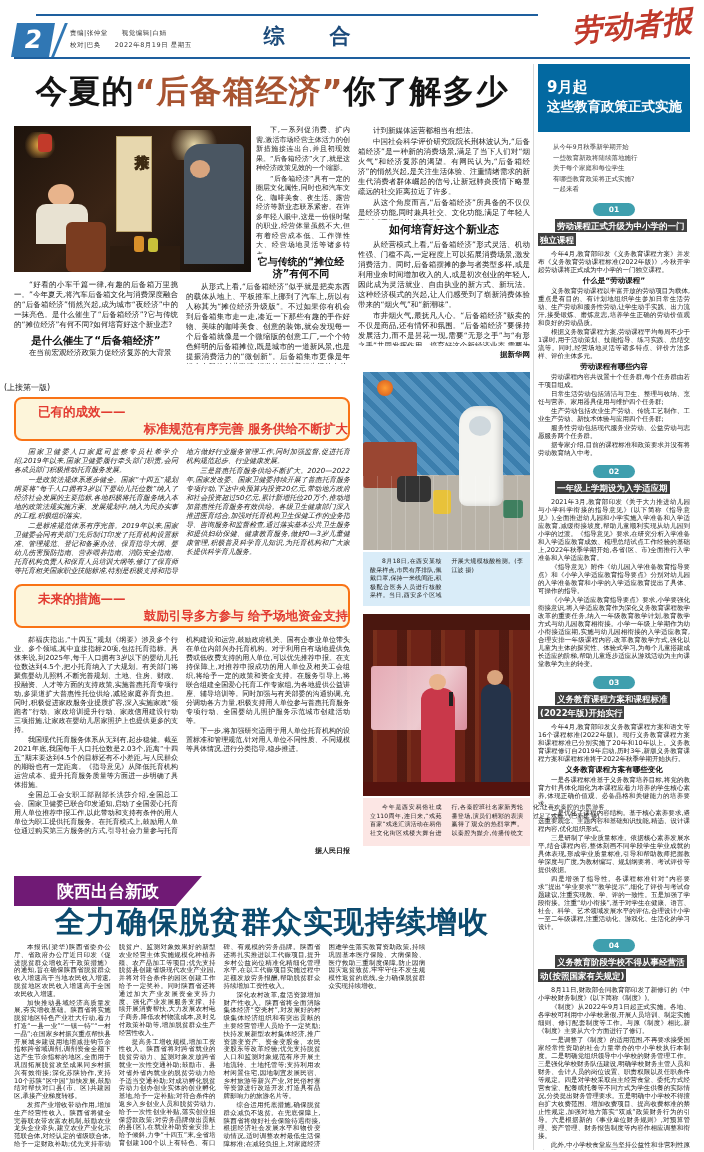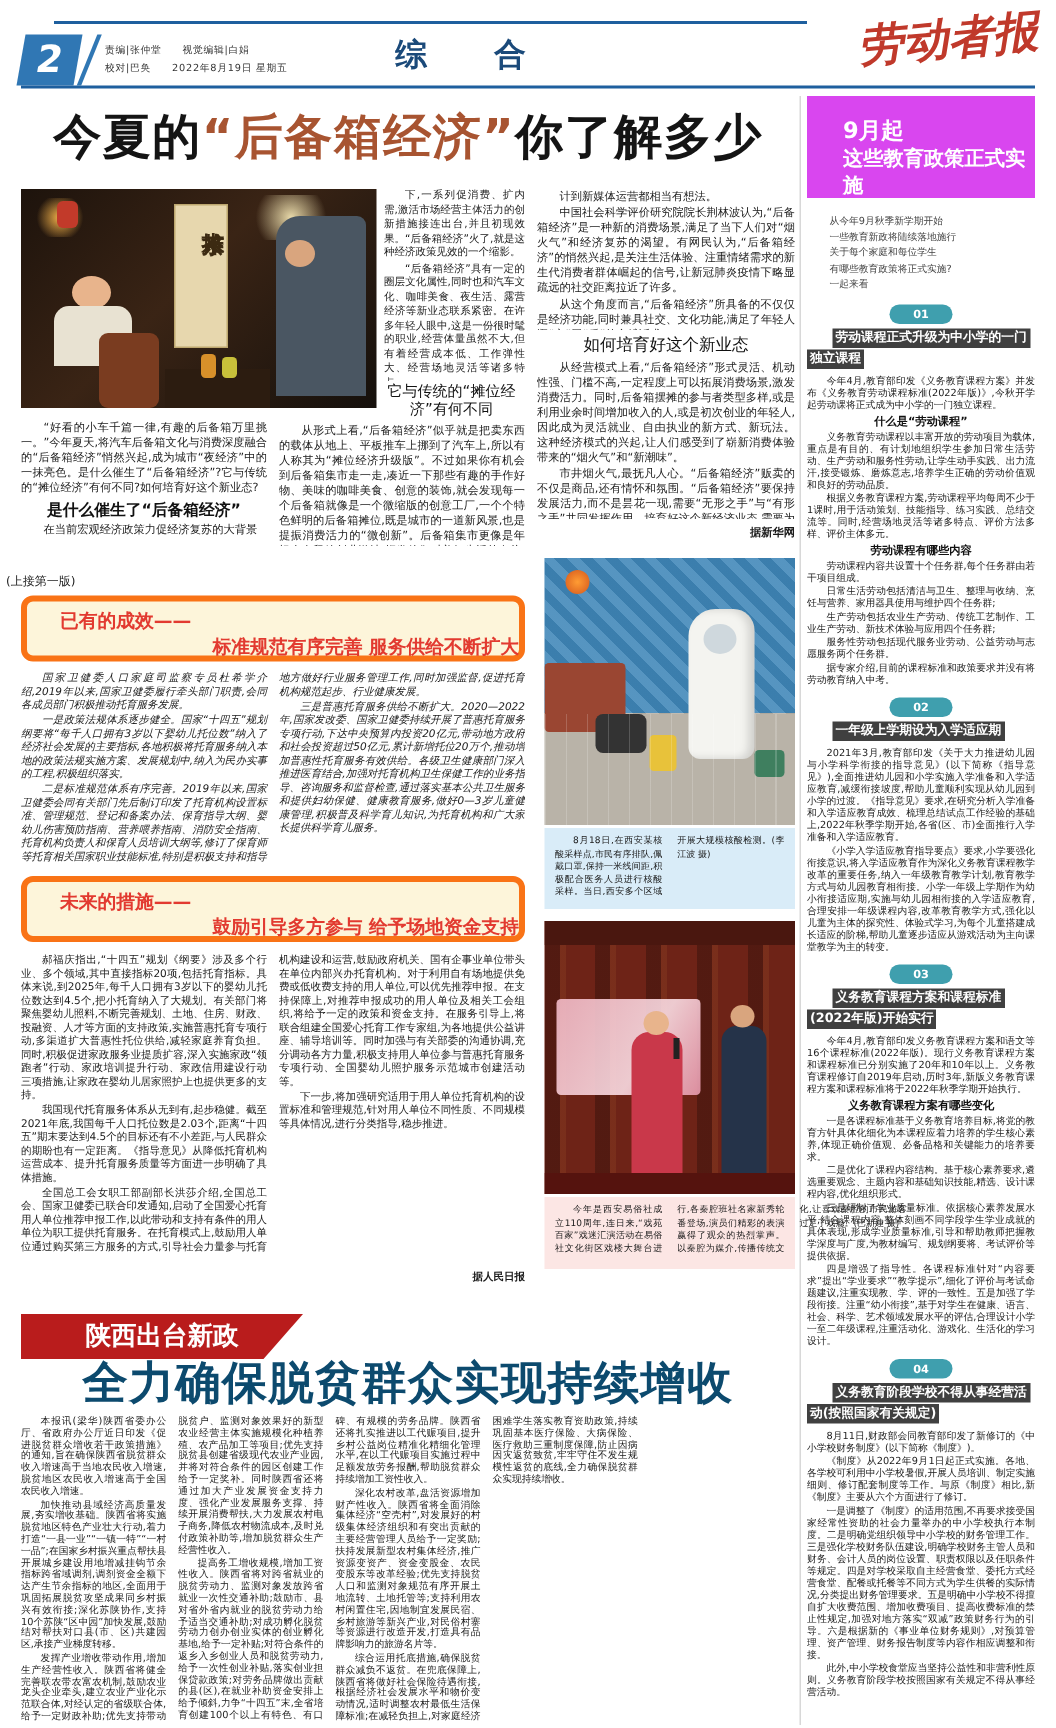--- a/index.html
+++ b/index.html
@@ -14,48 +14,48 @@
   .editors{font-size:6.5px;line-height:12px;color:#333;letter-spacing:.5px;}
   .sectiontitle{font-size:21px;font-weight:bold;color:#1b4a7a;letter-spacing:12px;text-align:center;}
   .masthead{font-size:30px;font-weight:bold;font-style:italic;color:#c0392b;transform:rotate(-5deg);
             font-family:"DejaVu Serif","Liberation Serif",serif;}
   
   .lead-headline{font-size:32px;font-weight:900;text-align:center;letter-spacing:1px;color:#141414;}
   .lead-headline .hl-quote{color:#a85431;}
   .leadtxt{font-size:7.5px;line-height:10px;}
   .leadtxt .subhead{font-size:10.5px;margin:5px 0 3px;}
   .subhead{font-weight:bold;text-align:center;text-indent:0;margin:4px 0;color:#111;}
-  .lead-subhead{font-weight:normal;text-align:center;color:#111;}
+  .lead-subhead{font-weight:bold;text-align:center;color:#111;}
   .byline{font-weight:bold;text-align:right;font-size:7.5px;}
   
   .photo{overflow:hidden;position:absolute;}
   .ph{position:absolute;}
   
   .jumpnote{font-size:8px;color:#222;}
-  .secbox{background:#fdf5da;border:4px solid #f97316;border-radius:8px;color:#e23a30;font-weight:bold;
+  .secbox{background:#fdf5da;border:2px solid #f97316;border-radius:8px;color:#e23a30;font-weight:bold;
           font-size:12.5px;line-height:17px;padding:4px 0 0 22px;box-sizing:border-box;}
   .secbox .l2{padding-left:12px;text-align:right;}
   .midtxt{font-size:7px;line-height:9px;column-gap:8px;column-fill:auto;}
   .caption{font-size:6px;line-height:8.5px;column-count:2;column-gap:10px;column-fill:auto;
            padding:5px 7px;box-sizing:border-box;text-align:justify;}
   .caption .cap-inner{text-indent:2em;}
   
   .sb{font-size:6.5px;line-height:8px;}
-  .sb-box{width:152px;height:68px;background:#d946ef;color:#fff;box-sizing:border-box;padding:13px 0 0 24px;}
+  .sb-box{width:152px;height:68px;background:#0369a1;color:#fff;box-sizing:border-box;padding:13px 0 0 9px;}
   .sb-box-l1{font-size:15px;font-weight:bold;line-height:20px;}
   .sb-box-l2{font-size:13.5px;font-weight:bold;line-height:18px;}
   .sb-intro{margin:11px 0 0 15px;color:#444;line-height:9.5px;}
   .sb-intro .para{text-indent:0;}
   .sb-badge{width:42px;height:13px;border-radius:7px;background:#3f9fae;color:#fff;font-size:7.5px;
             font-weight:bold;text-align:center;line-height:13px;margin:8px auto 3px;}
   .sb-title{font-size:8.5px;font-weight:bold;line-height:14px;text-indent:2em;margin:3px 0 3px;}
   .sb-title span{background:#404040;color:#fff;padding:1.5px 2px;-webkit-box-decoration-break:clone;box-decoration-break:clone;}
   .sb-body .subhead{font-size:7.5px;margin:3px 0 2px;}
   
-  .tagbox{background:#b91c1c;color:#fff;font-size:17px;font-weight:bold;line-height:30px;text-align:center;
+  .tagbox{background:#701a75;color:#fff;font-size:17px;font-weight:bold;line-height:30px;text-align:center;
           clip-path:polygon(0 0,100% 0,86% 100%,0 100%);}
   .bottom-headline{font-size:30px;font-weight:900;text-align:center;letter-spacing:1px;color:#0c4a6e;}
   .bottomtxt{font-size:6.5px;line-height:7.8px;column-count:5;column-gap:8px;column-fill:auto;}
   .vtext{writing-mode:vertical-rl;font-family:"DejaVu Serif","Liberation Serif",serif;}
 </style>
 </head>
 <body>
 
 <div class="page">
 
@@ -210,20 +210,21 @@
           <p class="para">生产劳动包括农业生产劳动、传统工艺制作、工业生产劳动、新技术体验与应用四个任务群;</p>
           <p class="para">服务性劳动包括现代服务业劳动、公益劳动与志愿服务两个任务群。</p>
           <p class="para">据专家介绍,目前的课程标准和政策要求并没有将劳动教育纳入中考。</p>
         </div>
     </div>
     <div class="sb-sec">
       <div class="sb-badge">02</div>
       <div class="sb-title"><span>一年级上学期设为入学适应期</span></div>
       <div class="sb-body">
           <p class="para">2021年3月,教育部印发《关于大力推进幼儿园与小学科学衔接的指导意见》(以下简称《指导意见》),全面推进幼儿园和小学实施入学准备和入学适应教育,减缓衔接坡度,帮助儿童顺利实现从幼儿园到小学的过渡。《指导意见》要求,在研究分析入学准备和入学适应教育成效、梳理总结试点工作经验的基础上,2022年秋季学期开始,各省(区、市)全面推行入学准备和入学适应教育。</p>
+          <p class="para">《指导意见》附件《幼儿园入学准备教育指导要点》和《小学入学适应教育指导要点》分别对幼儿园的入学准备教育和小学的入学适应教育提出了具体、可操作的指导。</p>
           <p class="para">《小学入学适应教育指导要点》要求,小学要强化衔接意识,将入学适应教育作为深化义务教育课程教学改革的重要任务,纳入一年级教育教学计划,教育教学方式与幼儿园教育相衔接。小学一年级上学期作为幼小衔接适应期,实施与幼儿园相衔接的入学适应教育,合理安排一年级课程内容,改革教育教学方式,强化以儿童为主体的探究性、体验式学习,为每个儿童搭建成长适应的阶梯,帮助儿童逐步适应从游戏活动为主向课堂教学为主的转变。</p>
         </div>
     </div>
     <div class="sb-sec">
       <div class="sb-badge">03</div>
       <div class="sb-title"><span>义务教育课程方案和课程标准(2022年版)开始实行</span></div>
       <div class="sb-body">
           <p class="para">今年4月,教育部印发义务教育课程方案和语文等16个课程标准(2022年版)。现行义务教育课程方案和课程标准已分别实施了20年和10年以上。义务教育课程修订自2019年启动,历时3年,新版义务教育课程方案和课程标准将于2022年秋季学期开始执行。</p>
           <div class="subhead">义务教育课程方案有哪些变化</div>
           <p class="para">一是各课程标准基于义务教育培养目标,将党的教育方针具体化细化为本课程应着力培养的学生核心素养,体现正确价值观、必备品格和关键能力的培养要求。</p>

